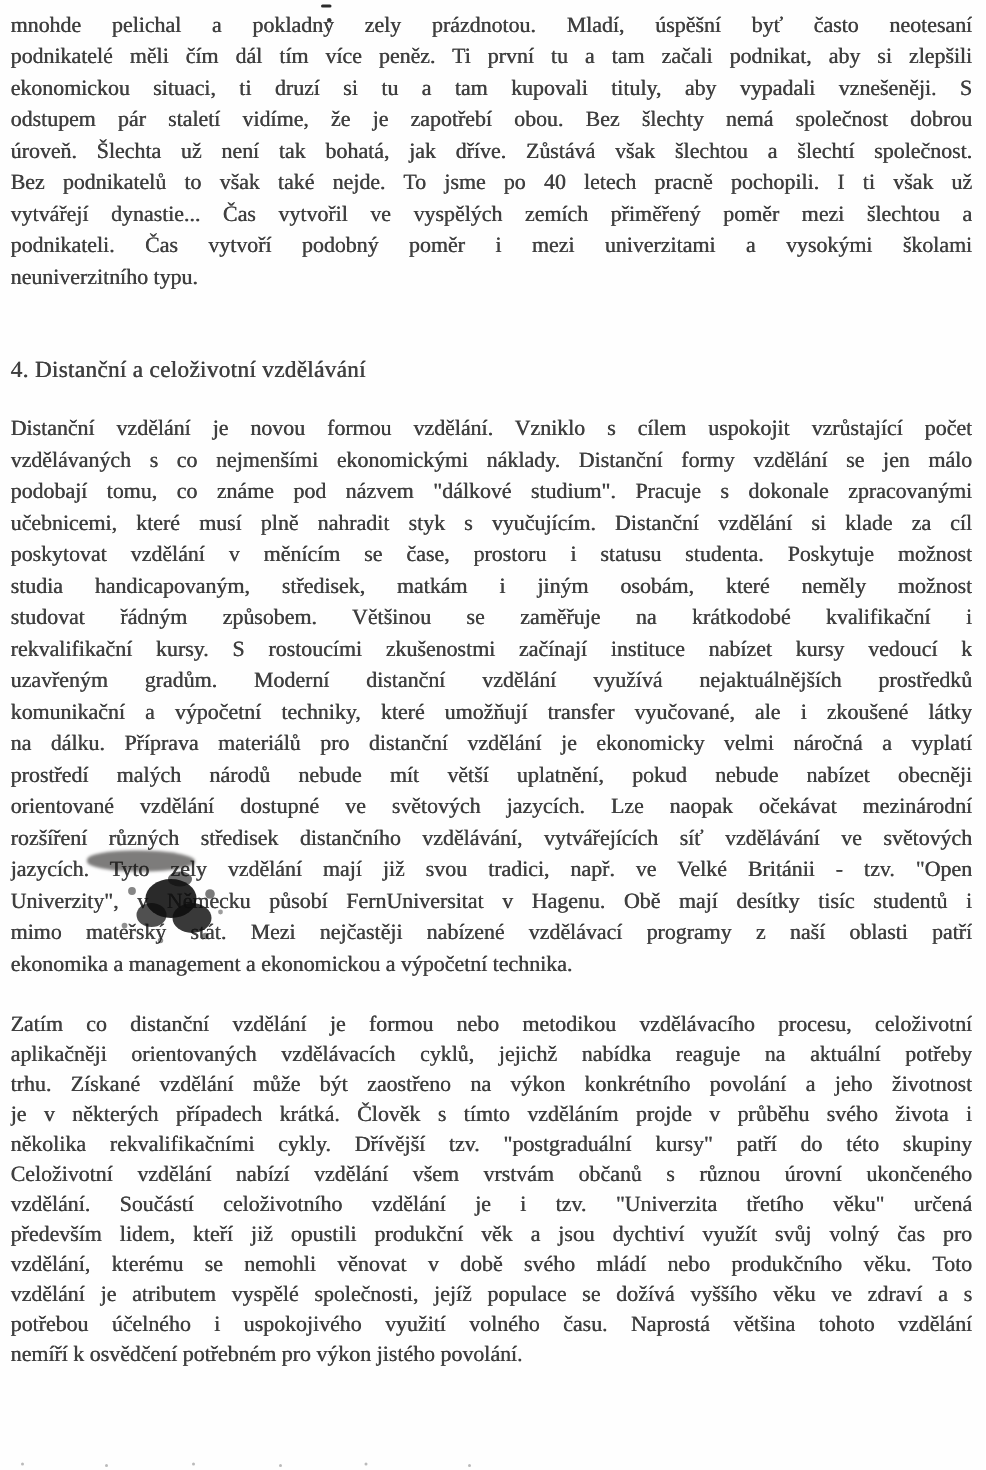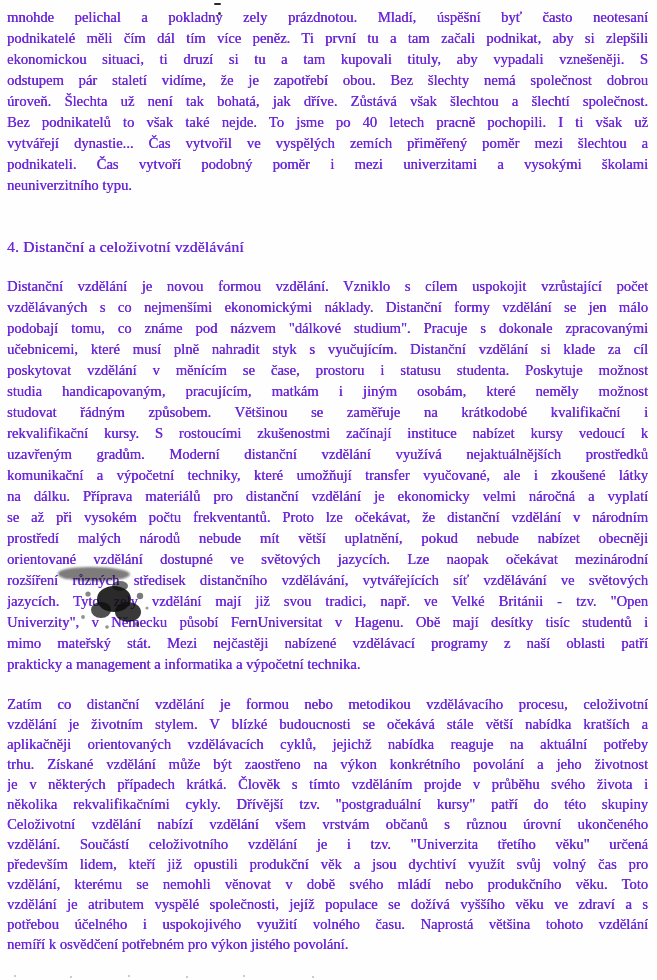--- a/index.html
+++ b/index.html
@@ -7,21 +7,21 @@
     width: 657px; height: 980px;
     background: #ffffff;
     font-family: "Liberation Serif", "DejaVu Serif", serif;
   }
   .page {
     position: relative;
     width: 657px; height: 980px;
     box-sizing: border-box;
     padding: 0 9px 0 7px;
     background: #fefefe;
-    color: #6d28d9;
+    color: #404040;
     overflow: hidden;
   }
   .para { margin: 0; }
   .para-1 { margin-top: 7px; }
   .heading {
     margin-top: 40px;
     font-size: 15.5px;
     font-weight: normal;
     line-height: 21px;
     height: 21px;
@@ -88,39 +88,37 @@
   </div>
 
   <div class="heading">4. Distanční a celoživotní vzdělávání</div>
 
   <div class="para para-2">
     <div class="line">Distanční vzdělání je novou formou vzdělání. Vzniklo s cílem uspokojit vzrůstající počet</div>
     <div class="line">vzdělávaných s co nejmenšími ekonomickými náklady. Distanční formy vzdělání se jen málo</div>
     <div class="line">podobají tomu, co známe pod názvem "dálkové studium". Pracuje s dokonale zpracovanými</div>
     <div class="line">učebnicemi, které musí plně nahradit styk s vyučujícím. Distanční vzdělání si klade za cíl</div>
     <div class="line">poskytovat vzdělání v měnícím se čase, prostoru i statusu studenta. Poskytuje možnost</div>
-    <div class="line">studia handicapovaným, pracujícím, matkám i jiným osobám, které neměly možnost</div>
+    <div class="line">studia handicapovaným, středisek, matkám i jiným osobám, které neměly možnost</div>
     <div class="line">studovat řádným způsobem. Většinou se zaměřuje na krátkodobé kvalifikační i</div>
     <div class="line">rekvalifikační kursy. S rostoucími zkušenostmi začínají instituce nabízet kursy vedoucí k</div>
     <div class="line">uzavřeným gradům. Moderní distanční vzdělání využívá nejaktuálnějších prostředků</div>
     <div class="line">komunikační a výpočetní techniky, které umožňují transfer vyučované, ale i zkoušené látky</div>
     <div class="line">na dálku. Příprava materiálů pro distanční vzdělání je ekonomicky velmi náročná a vyplatí</div>
-    <div class="line">se až při vysokém počtu frekventantů. Proto lze očekávat, že distanční vzdělání v národním</div>
     <div class="line">prostředí malých národů nebude mít větší uplatnění, pokud nebude nabízet obecněji</div>
     <div class="line">orientované vzdělání dostupné ve světových jazycích. Lze naopak očekávat mezinárodní</div>
     <div class="line">rozšíření různých středisek distančního vzdělávání, vytvářejících síť vzdělávání ve světových</div>
     <div class="line">jazycích. Tyto zely vzdělání mají již svou tradici, např. ve Velké Británii - tzv. "Open</div>
     <div class="line">Univerzity", v Německu působí FernUniversitat v Hagenu. Obě mají desítky tisíc studentů i</div>
     <div class="line">mimo mateřský stát. Mezi nejčastěji nabízené vzdělávací programy z naší oblasti patří</div>
-    <div class="line last">prakticky a management a informatika a výpočetní technika.</div>
+    <div class="line last">ekonomika a management a ekonomickou a výpočetní technika.</div>
   </div>
 
   <div class="para para-3">
     <div class="line">Zatím co distanční vzdělání je formou nebo metodikou vzdělávacího procesu, celoživotní</div>
-    <div class="line">vzdělání je životním stylem. V blízké budoucnosti se očekává stále větší nabídka kratších a</div>
     <div class="line">aplikačněji orientovaných vzdělávacích cyklů, jejichž nabídka reaguje na aktuální potřeby</div>
     <div class="line">trhu. Získané vzdělání může být zaostřeno na výkon konkrétního povolání a jeho životnost</div>
     <div class="line">je v některých případech krátká. Člověk s tímto vzděláním projde v průběhu svého života i</div>
     <div class="line">několika rekvalifikačními cykly. Dřívější tzv. "postgraduální kursy" patří do této skupiny</div>
     <div class="line">Celoživotní vzdělání nabízí vzdělání všem vrstvám občanů s různou úrovní ukončeného</div>
     <div class="line">vzdělání. Součástí celoživotního vzdělání je i tzv. "Univerzita třetího věku" určená</div>
     <div class="line">především lidem, kteří již opustili produkční věk a jsou dychtiví využít svůj volný čas pro</div>
     <div class="line">vzdělání, kterému se nemohli věnovat v době svého mládí nebo produkčního věku. Toto</div>
     <div class="line">vzdělání je atributem vyspělé společnosti, jejíž populace se dožívá vyššího věku ve zdraví a s</div>
     <div class="line">potřebou účelného i uspokojivého využití volného času. Naprostá většina tohoto vzdělání</div>

